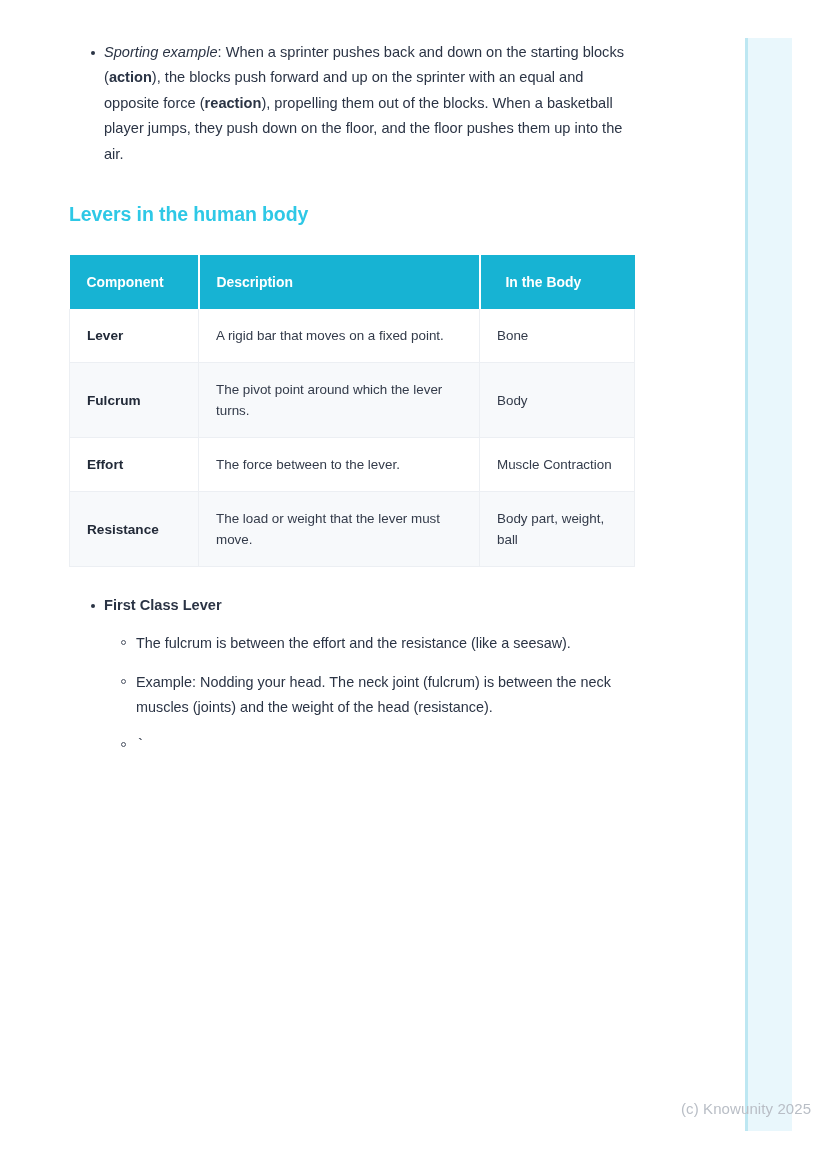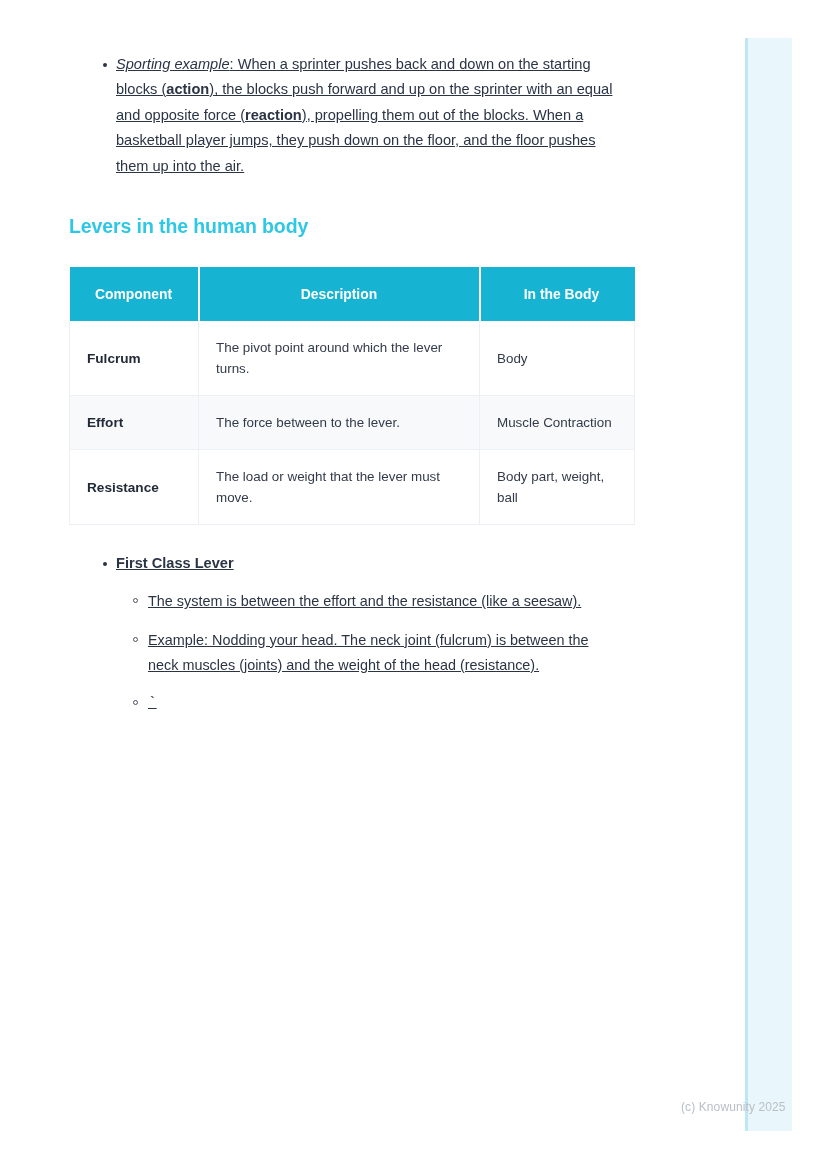--- a/index.html
+++ b/index.html
@@ -46,23 +46,22 @@
   .content {
     position: absolute;
     left: 69px;
     top: 36px;
     width: 566px;
   }
 
   
   ul.bullets {
     list-style: none;
-    margin: 16px;
+    margin: 4px;
     padding: 0;
-    text-decoration: underline;
   }
   ul.bullets > li {
     position: relative;
     padding-left: 31px;
     font-size: 14.6px;
     line-height: 25.4px;
     color: #2b3445;
     margin: 0;
   }
   ul.bullets > li::before {
@@ -129,21 +128,21 @@
     border-collapse: collapse;
     margin-top: 29px;
     width: 565px;
     table-layout: fixed;
   }
   table.levers-table th {
     background: #17b3d3;
     color: #ffffff;
     font-size: 13.9px;
     font-weight: bold;
-    text-align: center;
+    text-align: left;
     padding: 19px 17px;
     border-right: 2px solid #ffffff;
     vertical-align: middle;
   }
   table.levers-table th:last-child { border-right: none; padding-left: 25px; }
 
   table.levers-table td {
     font-size: 13.4px;
     line-height: 21px;
     padding: 16px 17px;
@@ -184,21 +183,21 @@
     font-family: "Liberation Mono", monospace;
     font-size: 13px;
     color: #3a4250;
   }
 
   
   .footer-credit {
     position: absolute;
     left: 681px;
     top: 1100px;
-    font-size: 12px;
+    font-size: 15px;
     color: #b9bec6;
     letter-spacing: 0.1px;
     white-space: nowrap;
   }
 </style>
 </head>
 <body>
 
 <div class="side-strip"></div>
 <div class="side-strip-edge"></div>
@@ -221,20 +220,25 @@
       </colgroup>
       <thead>
         <tr>
           <th>Component</th>
           <th>Description</th>
           <th>In the Body</th>
         </tr>
       </thead>
       <tbody>
         <tr>
+          <td class="col-component">Lever</td>
+          <td>A rigid bar that moves on a fixed point.</td>
+          <td>Bone</td>
+        </tr>
+        <tr>
           <td class="col-component">Fulcrum</td>
           <td>The pivot point around which the lever turns.</td>
           <td>Body</td>
         </tr>
         <tr>
           <td class="col-component">Effort</td>
           <td>The force between to the lever.</td>
           <td>Muscle Contraction</td>
         </tr>
         <tr>
@@ -244,21 +248,21 @@
         </tr>
       </tbody>
     </table>
 
 
     <div class="list-block">
       <ul class="bullets">
         <li>
           <span class="bold">First Class Lever</span>
           <ul class="sub-list">
-            <li>The system is between the effort and the resistance (like a seesaw).</li>
+            <li>The fulcrum is between the effort and the resistance (like a seesaw).</li>
             <li>Example: Nodding your head. The neck joint (fulcrum) is between the neck muscles (joints) and the weight of the head (resistance).</li>
             <li class="tick-item">`</li>
           </ul>
         </li>
       </ul>
     </div>
 
   </div>
 </div>
 

